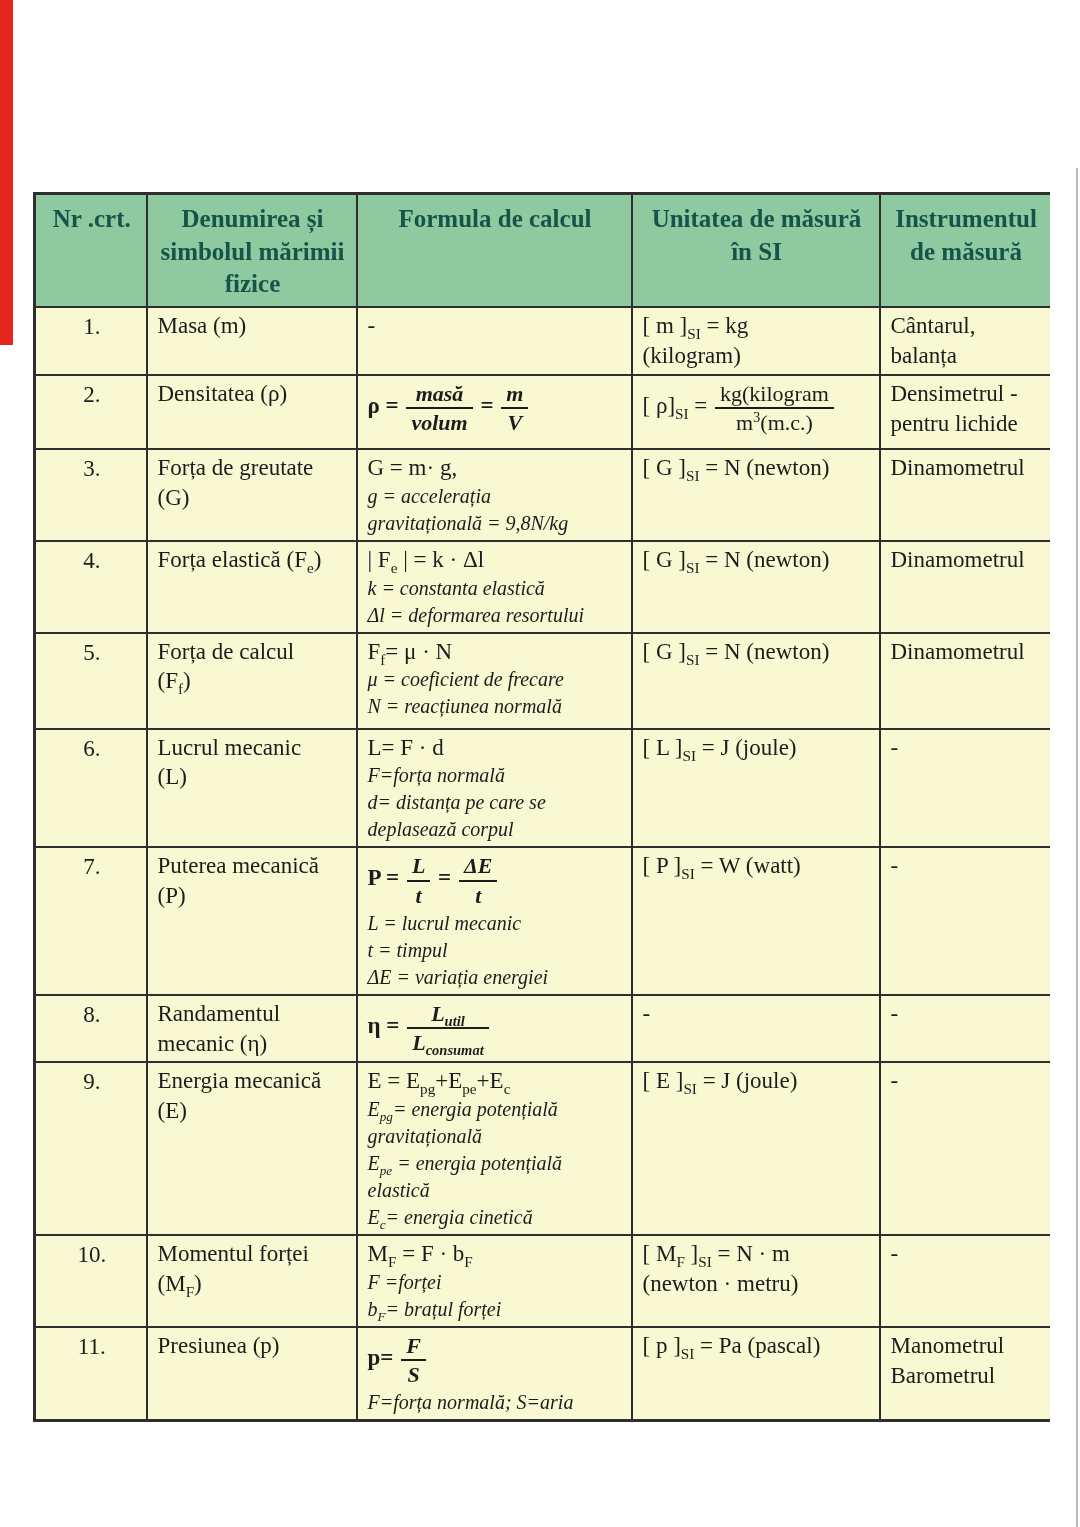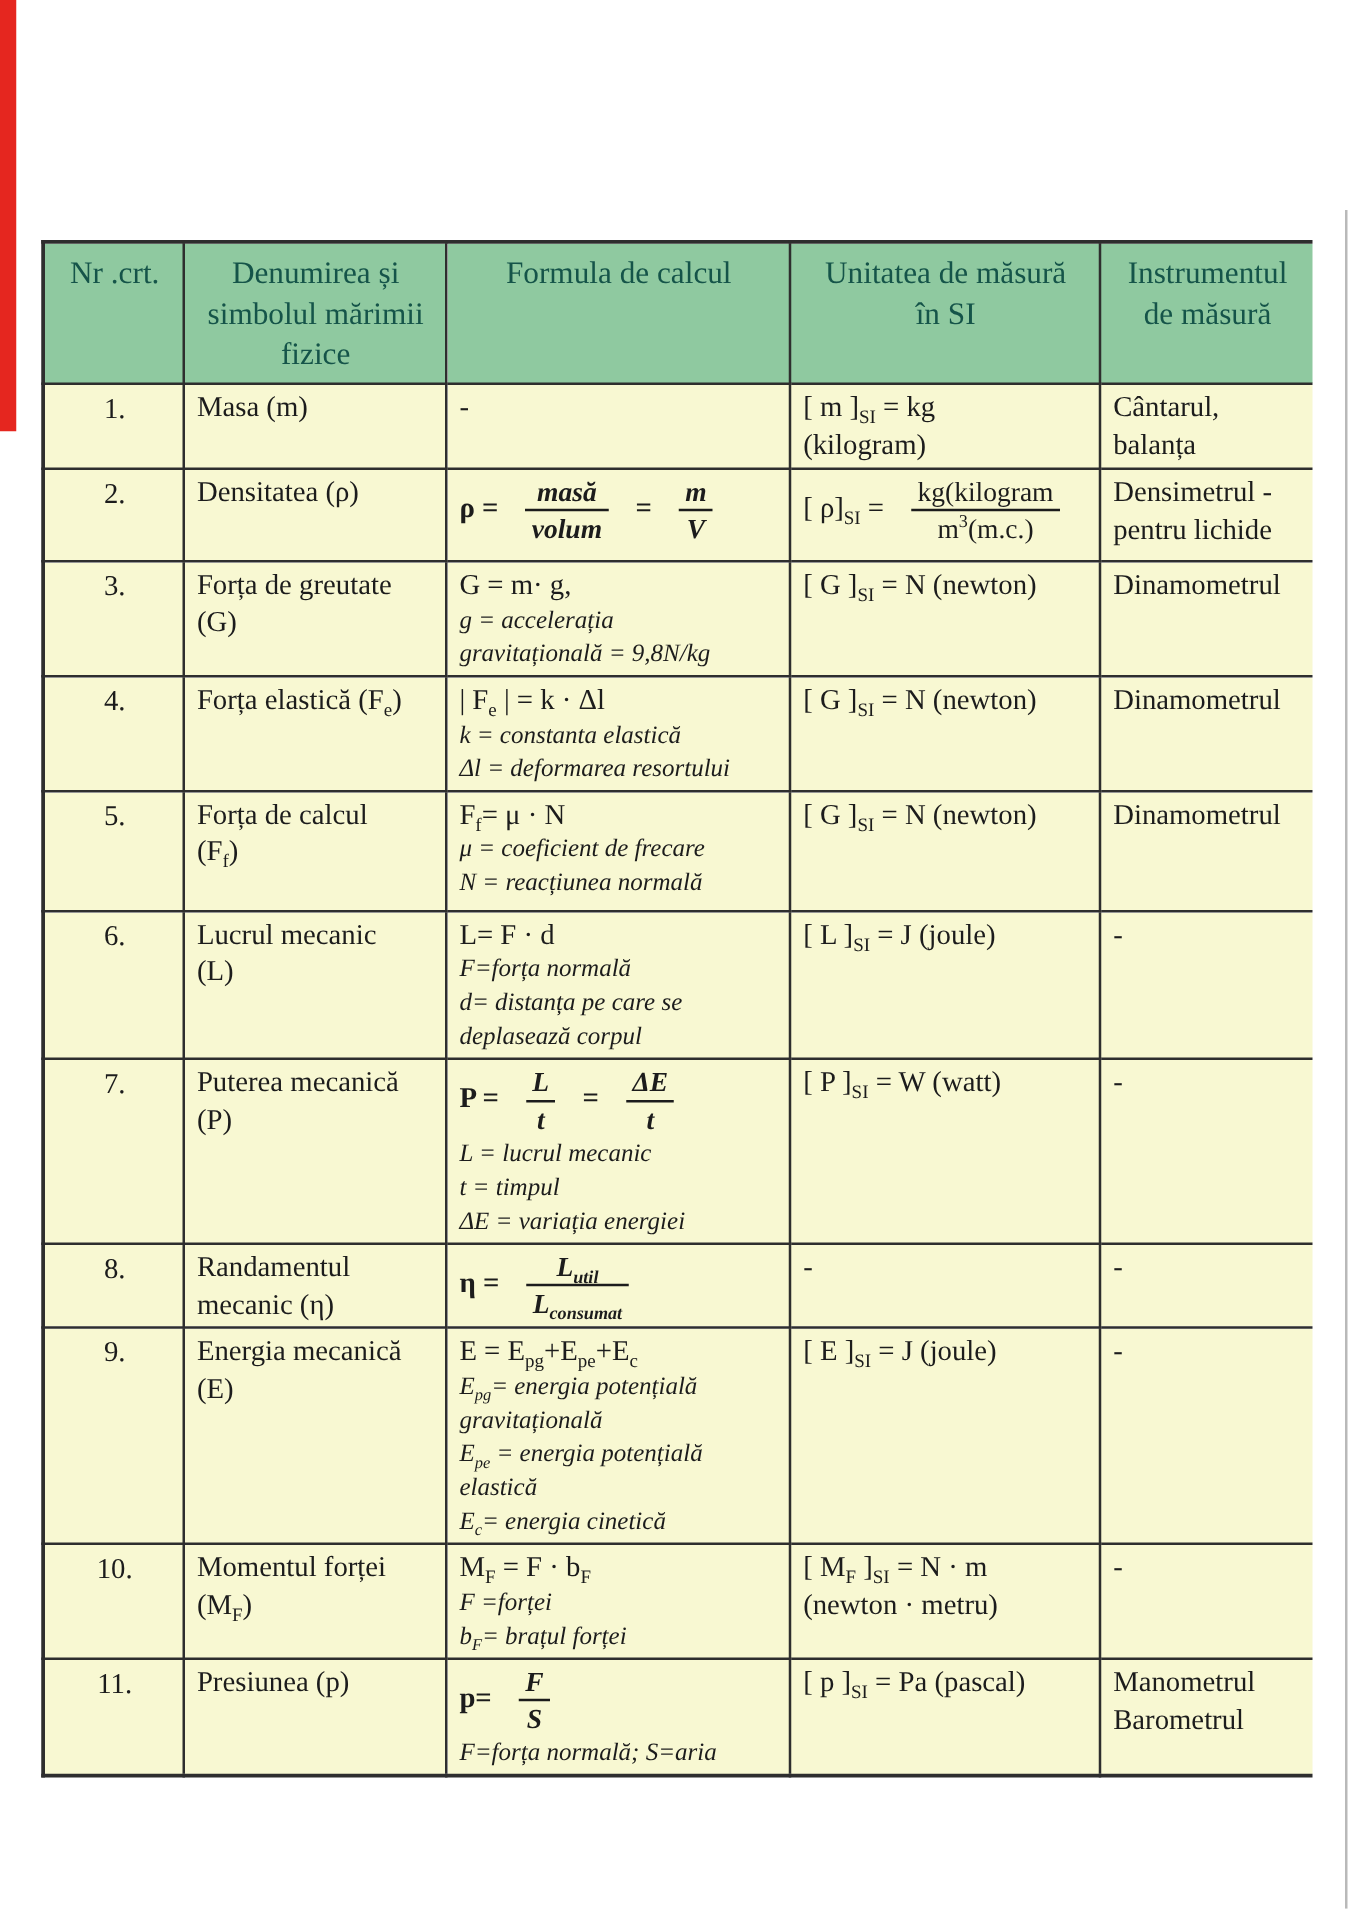--- a/index.html
+++ b/index.html
@@ -25,21 +25,21 @@
   }
   col.c1{width:112px}col.c2{width:210px}col.c3{width:275px}col.c4{width:248px}col.c5{width:170px}
   th,td{
     border:2px solid var(--border);
     vertical-align:top;padding:3px 8px 3px 10px;
     overflow:hidden;
   }
   th:last-child,td:last-child{border-right:none;}
   thead th{
     background:var(--header-bg);color:var(--header-text);
-    font-weight:normal;font-size:25px;line-height:1.3;
+    font-weight:bold;font-size:25px;line-height:1.3;
     text-align:center;white-space:pre-line;padding-top:8px;
     height:100px;
   }
   tbody td{background:var(--cell-bg);font-size:23px;}
   tbody tr:nth-child(1){height:60px}
   tbody tr:nth-child(2){height:74px}
   tbody tr:nth-child(3){height:88px}
   tbody tr:nth-child(4){height:86px}
   tbody tr:nth-child(5){height:96px}
   tbody tr:nth-child(6){height:110px}
@@ -47,21 +47,21 @@
   tbody tr:nth-child(8){height:66px}
   tbody tr:nth-child(9){height:158px}
   tbody tr:nth-child(10){height:88px}
   tbody tr:nth-child(11){height:84px}
   td.cell-nr{text-align:center;padding-top:6px;}
   .line{line-height:1.3;}
   .main{font-weight:normal;font-size:23px;}
   .note{font-size:20px;line-height:1.35;font-style:italic;}
   .ifrac{font-weight:bold;}
   .ifrac .frac{font-style:italic;}
-  .frac{display:inline-block;vertical-align:middle;text-align:center;line-height:1.05;margin:3px 16px;}
+  .frac{display:inline-block;vertical-align:middle;text-align:center;line-height:1.05;margin:3px 2px;}
   .frac .num{display:block;border-bottom:2px solid currentColor;padding:0 5px 2px;}
   .frac .den{display:block;padding:2px 5px 0;}
   sub,sup{font-size:66%;line-height:0;}
   .cell-unit .frac,.cell-formula .frac{font-size:22px;}
 </style>
 </head>
 <body>
 
 <div class="red-strip"></div>
 <div class="edge-line"></div>

